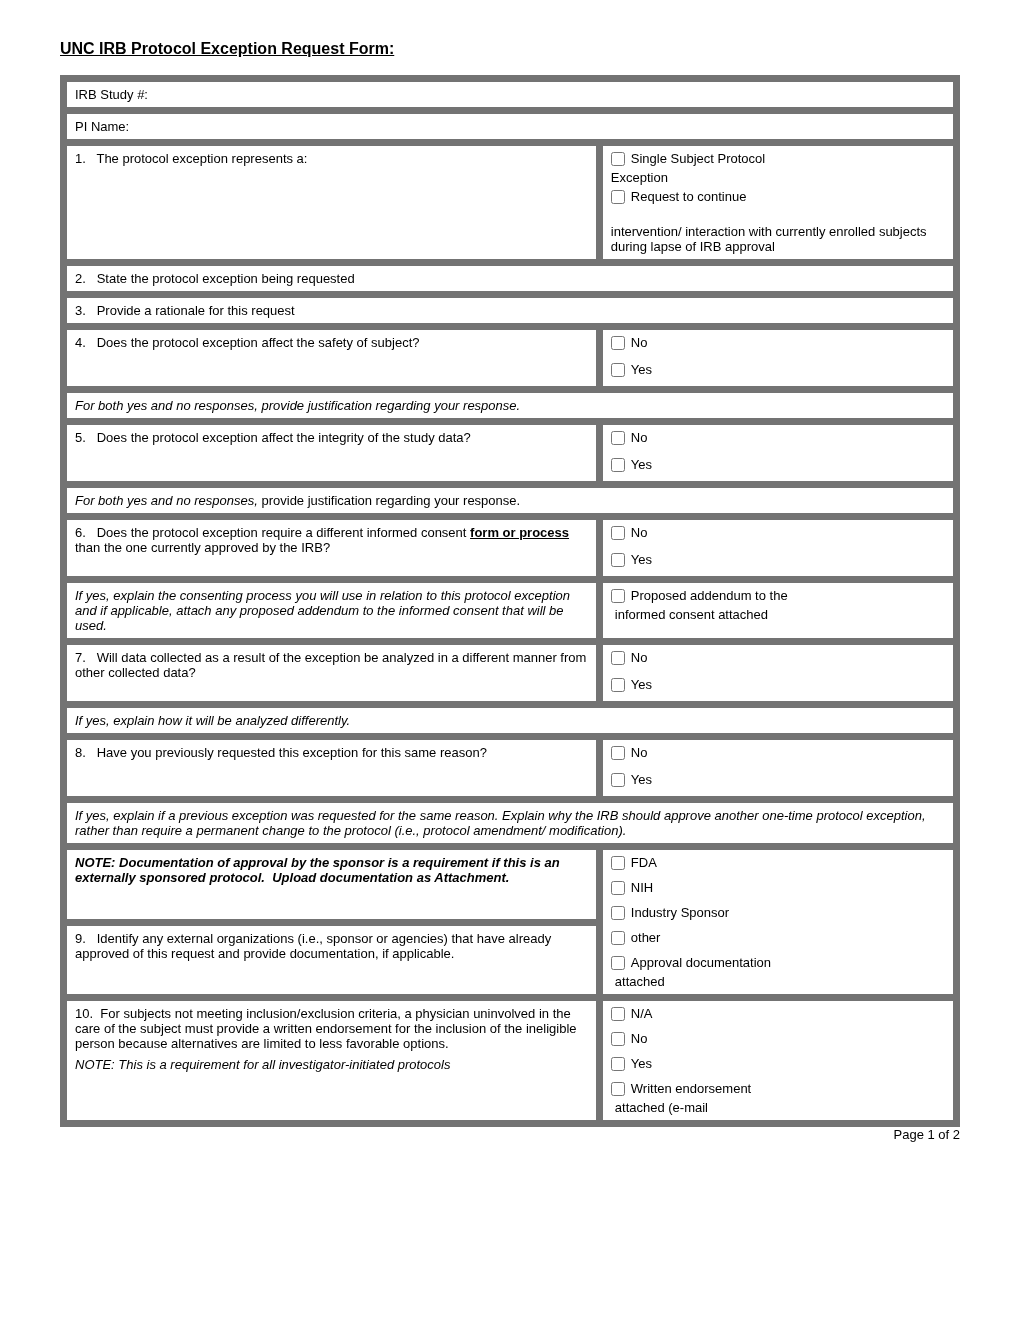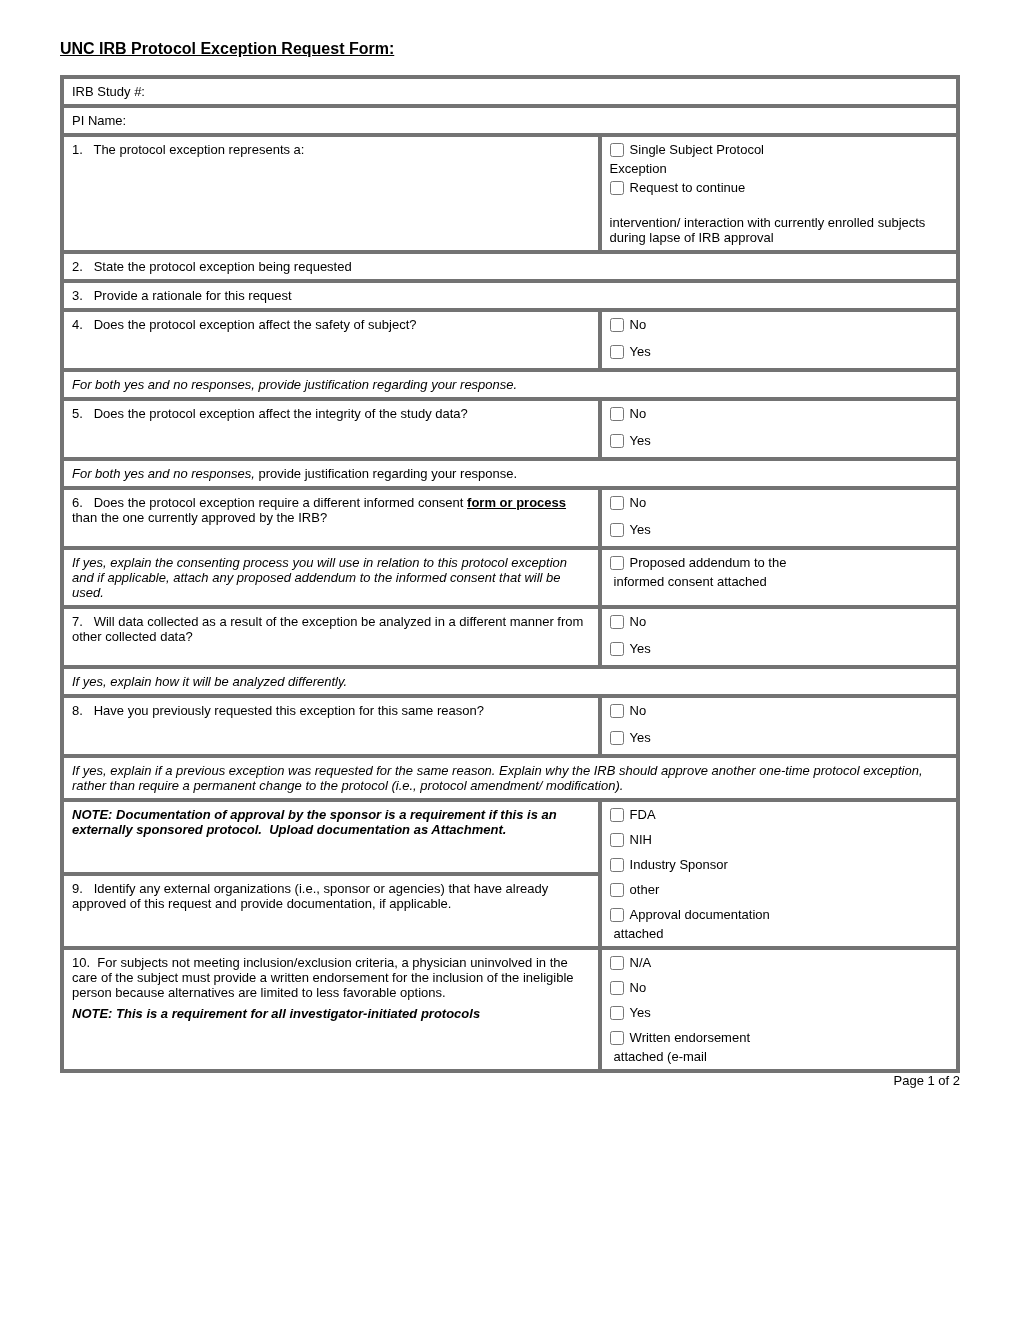--- a/index.html
+++ b/index.html
@@ -16,21 +16,21 @@
       font-size: 16px;
       font-weight: bold;
       text-decoration: underline;
       margin-bottom: 17px;
     }
     table {
       width: 100%;
       border-collapse: collapse;
     }
     td, th {
-      border: 4px solid #737373;
+      border: 7px solid #737373;
       padding: 5px 8px;
       vertical-align: top;
     }
     .left-col { width: 60%; }
     .right-col { width: 40%; }
     .italic { font-style: italic; }
     .checkbox-item {
       display: flex;
       align-items: flex-start;
       margin-bottom: 4px;
@@ -222,21 +222,21 @@
     </td>
   </tr>
 
   <tr>
     <td class="left-col">9.&nbsp;&nbsp; Identify any external organizations (i.e., sponsor or agencies) that have already approved of this request and provide documentation, if applicable.</td>
   </tr>
 
   <tr>
     <td class="left-col">
       <div>10.&nbsp; For subjects not meeting inclusion/exclusion criteria, a physician uninvolved in the care of the subject must provide a written endorsement for the inclusion of the ineligible person because alternatives are limited to less favorable options.</div>
-      <div style="margin-top:6px; font-weight:bold; font-style:italic;">NOTE: This is a requirement for all investigator-initiated protocols</div>
+      <div style="margin-top:6px; font-weight:normal; font-style:italic;">NOTE: This is a requirement for all investigator-initiated protocols</div>
     </td>
     <td class="right-col">
       <div class="checkbox-item">
         <input type="checkbox" style="">
         <span>N/A</span>
       </div>
       <div style="height:6px;"></div>
       <div class="checkbox-item">
         <input type="checkbox" style="">
         <span>No</span>

